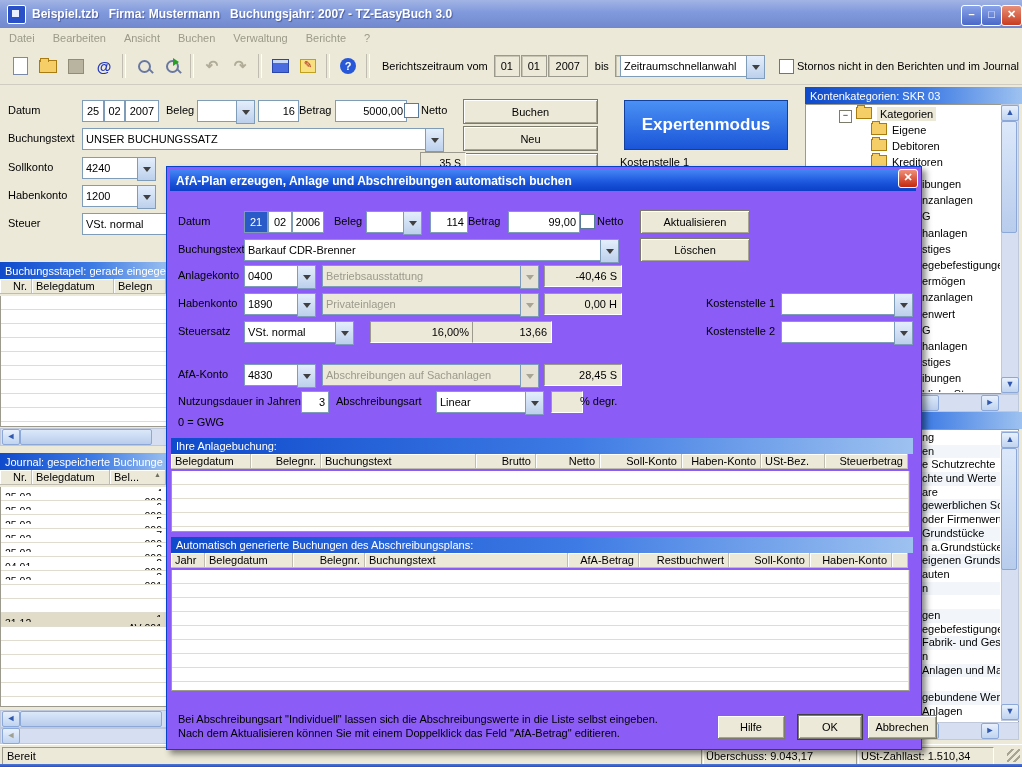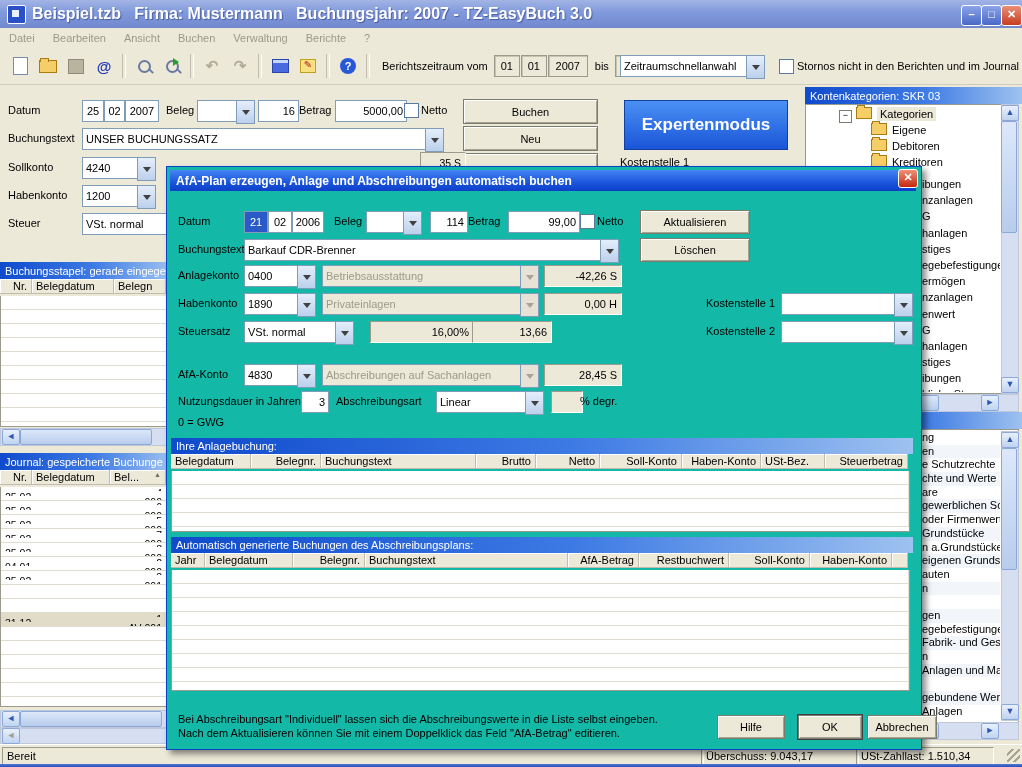--- a/index.html
+++ b/index.html
@@ -6,21 +6,21 @@
   .screen{position:relative;width:1022px;height:767px;background:#ECE9D8;overflow:hidden;
     font-family:"Liberation Sans",sans-serif;font-size:11px;color:#000;}
   .abs{position:absolute;}
   
   .titlebar{left:0;top:0;width:1022px;height:28px;
     background:linear-gradient(180deg,#A2B4E4 0%,#8099DC 45%,#7288CE 100%);
     display:flex;align-items:center;}
   .app-icon{width:17px;height:17px;margin:0 6px 0 7px;background:#2A50C8;border:1px solid #fff;
     border-radius:2px;position:relative;}
   .app-icon:before{content:"";position:absolute;left:4px;top:4px;width:7px;height:7px;background:#E8F0FF;}
-  .title-text{color:#fff;font-weight:bold;font-size:16px;white-space:pre;text-shadow:1px 1px 1px #4A5CA0;}
+  .title-text{color:#fff;font-weight:bold;font-size:12px;white-space:pre;text-shadow:1px 1px 1px #4A5CA0;}
   .winbtn{width:19px;height:19px;border:1px solid #fff;border-radius:3px;color:#fff;
     font-size:11px;line-height:17px;text-align:center;font-weight:bold;}
   .winbtn.blue{background:linear-gradient(180deg,#8AA4E8,#4A68C8);}
   .winbtn.red{background:linear-gradient(180deg,#E89078,#C83C20);}
   
   .menubar{left:0;top:28px;width:1022px;height:20px;background:#ECE9D8;border-bottom:1px solid #DCD8CC;
     display:flex;align-items:center;color:#9B9989;}
   .menu-item{padding:2px 9px;}
   .toolbar{left:0;top:48px;width:1022px;height:36px;background:#ECE9D8;border-bottom:1px solid #D0CCC0;
     display:flex;align-items:center;}
@@ -92,21 +92,21 @@
   .expand-box{display:inline-block;width:11px;height:11px;border:1px solid #7C7C6C;background:#fff;
     font-size:9px;line-height:9px;text-align:center;vertical-align:0px;margin-right:4px;}
   
   .statusbar{left:0;top:744px;width:1022px;height:20px;background:#ECE9D8;border-top:1px solid #fff;}
   .status-panel{position:absolute;top:2px;height:16px;border:1px solid;border-color:#9C9A8C #FFF #FFF #9C9A8C;
     display:flex;align-items:center;padding:0 4px;overflow:hidden;white-space:nowrap;text-align:right;}
   .bottom-strip{left:0;top:764px;width:1022px;height:3px;background:linear-gradient(180deg,#5078D8,#2A50B8);}
   .grip{position:absolute;right:2px;top:4px;width:13px;height:13px;
     background:repeating-linear-gradient(135deg,transparent 0 3px,#A8A494 3px 5px);}
   
-  .dialog{position:absolute;left:166px;top:166px;width:754px;height:582px;background:#14b8a6;
+  .dialog{position:absolute;left:166px;top:166px;width:754px;height:582px;background:#8b5cf6;
     border:1px solid #0842C8;box-shadow:4px 4px 6px rgba(0,0,0,.45);z-index:10;}
   .dlg-title{position:absolute;left:3px;top:3px;width:746px;height:21px;
     background:linear-gradient(180deg,#4484F4 0%,#1A55DC 60%,#0C3FC8 100%);
     color:#fff;font-weight:bold;font-size:12px;display:flex;align-items:center;padding-left:6px;box-sizing:border-box;}
   .dlg-close{position:absolute;right:3px;top:2px;width:18px;height:17px;border:1px solid #fff;border-radius:3px;
     background:linear-gradient(180deg,#F09078,#C42810);color:#fff;font-weight:bold;font-size:11px;
     line-height:15px;text-align:center;}
   .datefield{position:absolute;height:20px;background:#fff;border:1px solid #7F9DB9;
     display:flex;align-items:center;justify-content:center;}
   .datefield.sel{background:#2A5AC8;color:#fff;}
@@ -484,21 +484,21 @@
     <div class="lbl" style="left:11px;top:76px;">Buchungstext</div>
     <div class="input" style="left:77px;top:72px;width:355px;height:20px;">Barkauf CDR-Brenner</div>
     <div class="combo-arrow" style="left:433px;top:72px;height:22px;"></div>
     <div class="btn mn" style="left:473px;top:71px;width:108px;height:22px;">Löschen</div>
 
     <div class="lbl" style="left:11px;top:102px;">Anlagekonto</div>
     <div class="input" style="left:77px;top:98px;width:52px;height:20px;">0400</div>
     <div class="combo-arrow" style="left:130px;top:98px;height:22px;"></div>
     <div class="input dis" style="left:155px;top:98px;width:197px;height:20px;">Betriebsausstattung</div>
     <div class="combo-arrow dis" style="left:353px;top:98px;height:22px;"></div>
-    <div class="sunken" style="left:377px;top:98px;width:68px;height:20px;">-42,26 S</div>
+    <div class="sunken" style="left:377px;top:98px;width:68px;height:20px;">-40,46 S</div>
 
     <div class="lbl" style="left:11px;top:130px;">Habenkonto</div>
     <div class="input" style="left:77px;top:126px;width:52px;height:20px;">1890</div>
     <div class="combo-arrow" style="left:130px;top:126px;height:22px;"></div>
     <div class="input dis" style="left:155px;top:126px;width:197px;height:20px;">Privateinlagen</div>
     <div class="combo-arrow dis" style="left:353px;top:126px;height:22px;"></div>
     <div class="sunken" style="left:377px;top:126px;width:68px;height:20px;">0,00 H</div>
     <div class="lbl" style="left:539px;top:130px;">Kostenstelle 1</div>
     <div class="input" style="left:614px;top:126px;width:112px;height:20px;"></div>
     <div class="combo-arrow" style="left:727px;top:126px;height:22px;"></div>

